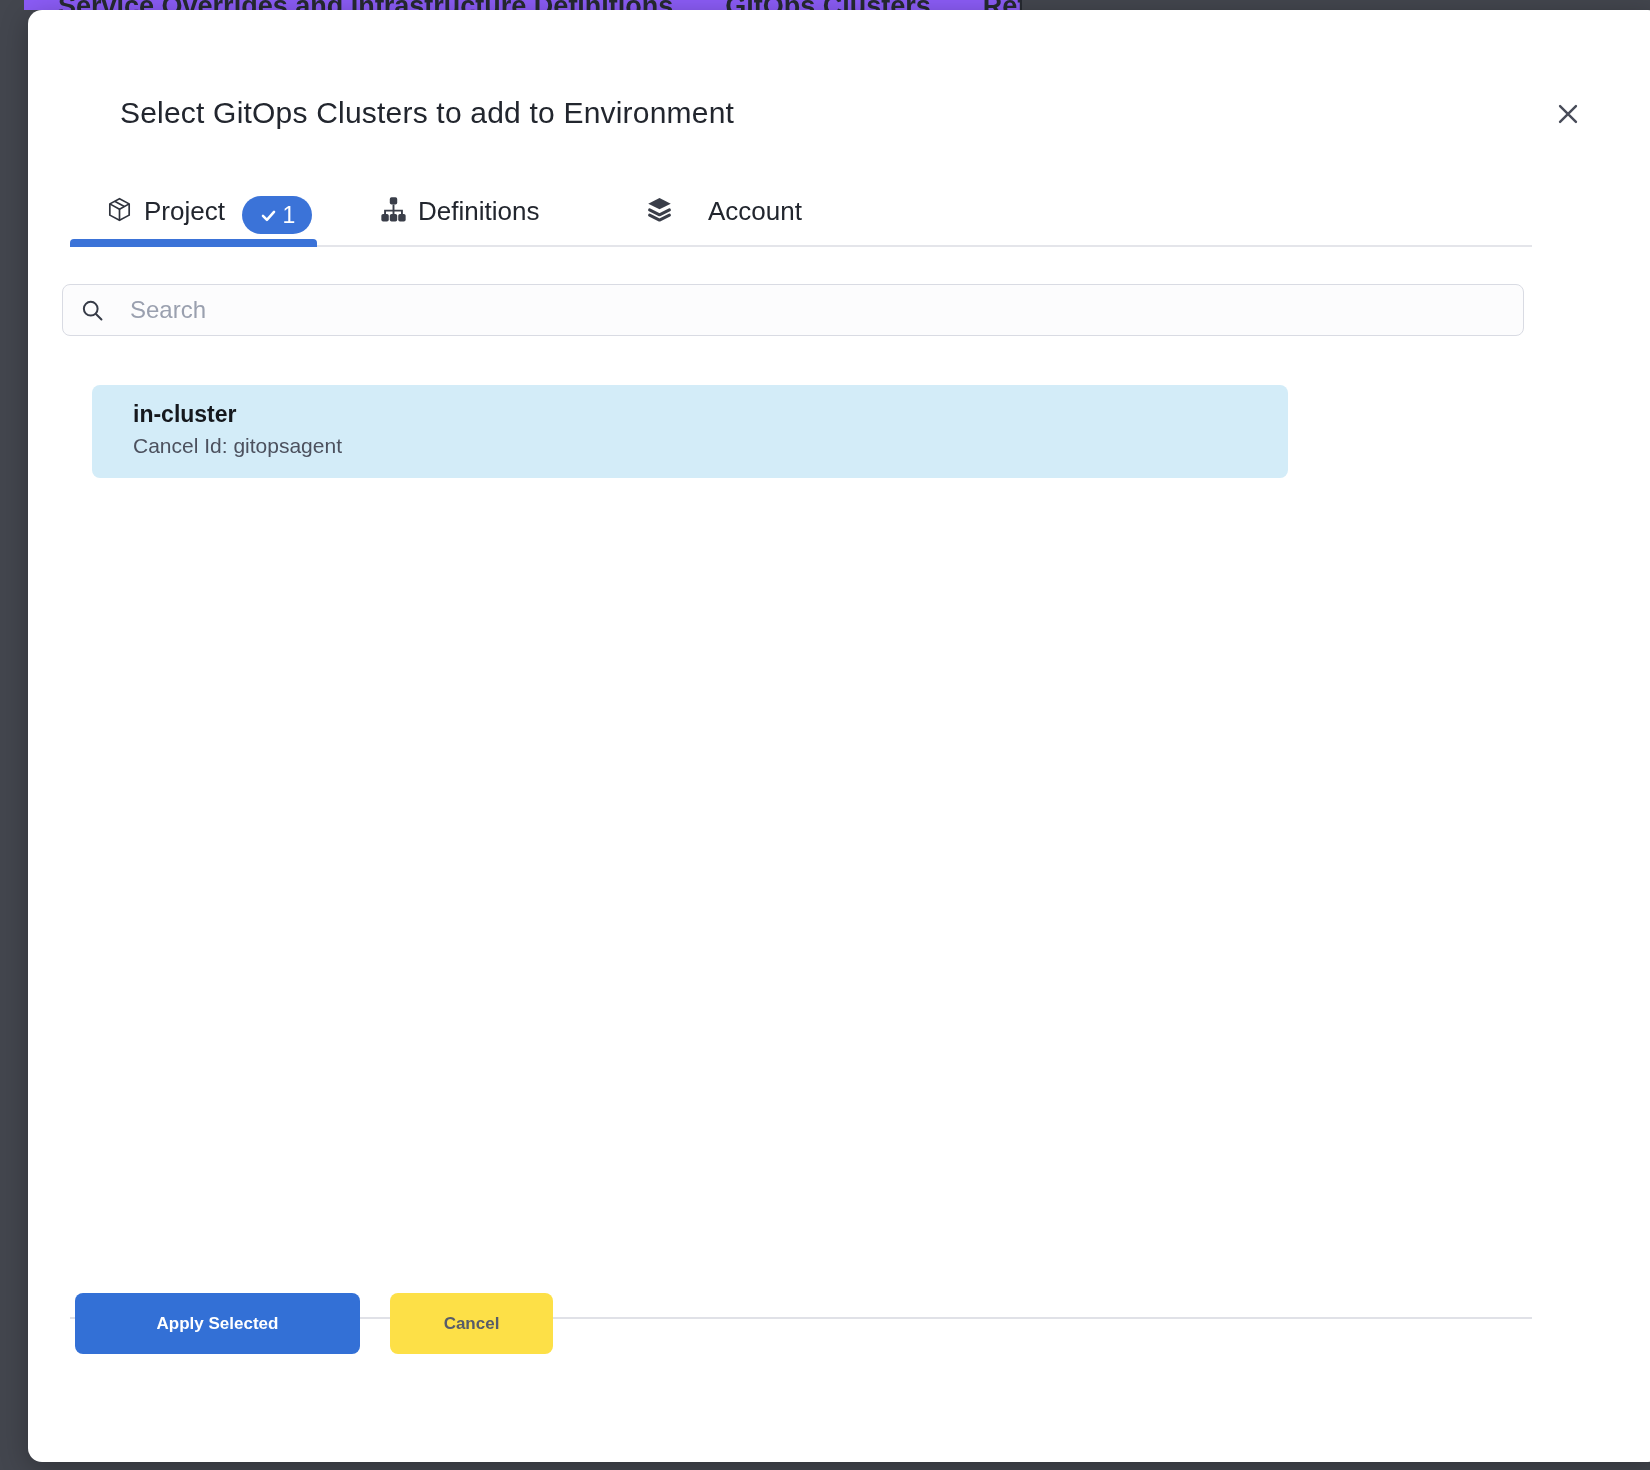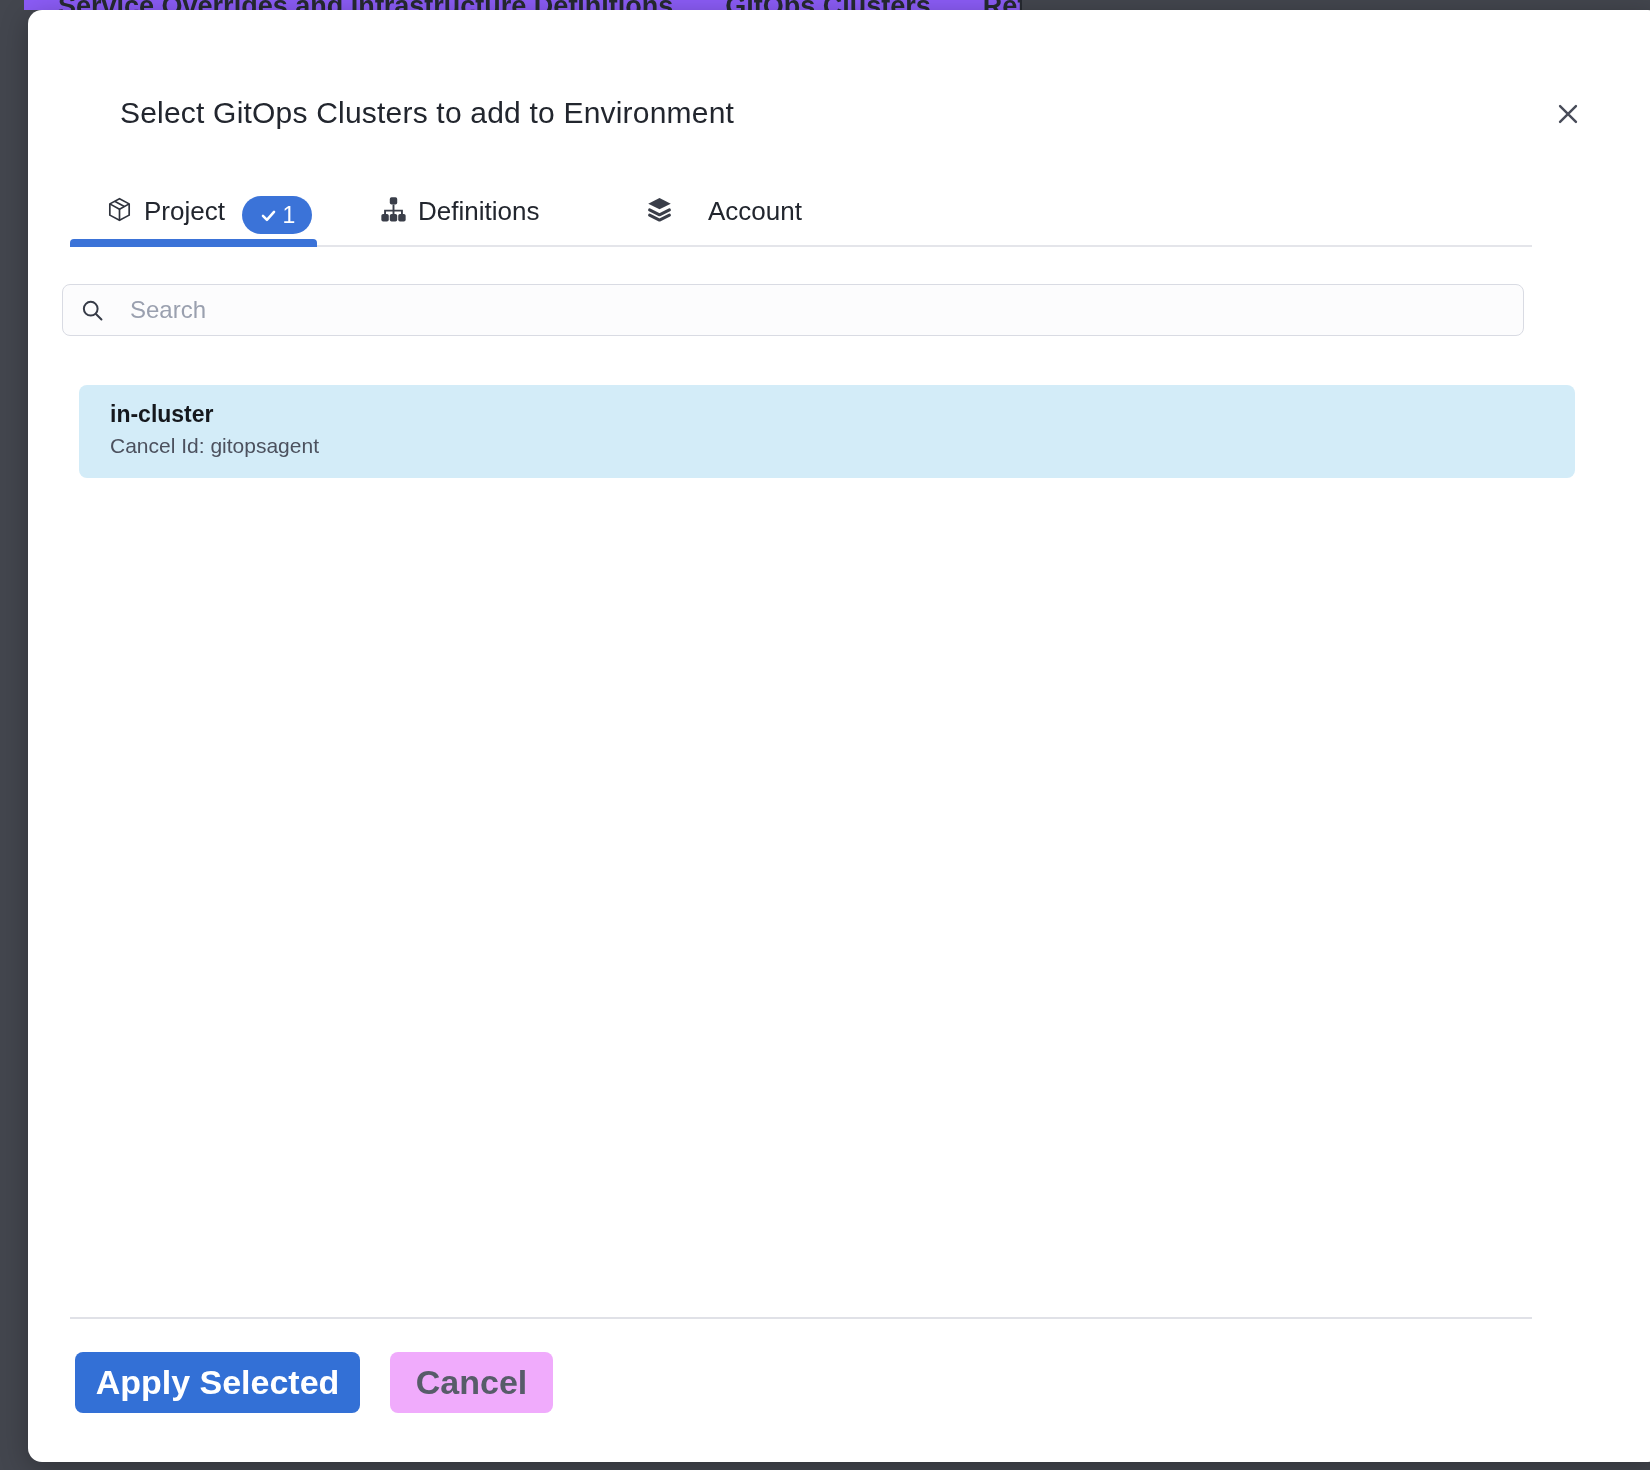--- a/index.html
+++ b/index.html
@@ -69,39 +69,39 @@
     display:flex; align-items:center; gap:25px; padding:0 17px;
   }
   .search-box input {
     flex:1; border:none; outline:none; background:transparent;
     font-family:"Liberation Sans", sans-serif;
     font-size:24px; color:#22262E;
   }
   .search-box input::placeholder { color:#9AA0AF; }
 
   .cluster-item {
-    position:absolute; left:51px; top:375px; width:1496px; height:93px;
-    background:#D3ECF8; border-radius:8px; padding:15px 0 0 31px;
+    position:absolute; left:64px; top:375px; width:1196px; height:93px;
+    background:#D3ECF8; border-radius:8px; padding:15px 0 0 41px;
     cursor:pointer;
   }
   .cluster-name  { font-size:23px; font-weight:700; color:#15181D; line-height:1.3; }
   .cluster-agent { font-size:21px; color:#4C515E; margin-top:4px; }
 
   .footer-divider {
     position:absolute; left:42px; right:130px; top:1307px; height:2px;
     background:#E0E1E7;
   }
   .btn {
-    position:absolute; top:1342px; height:61px; border:none; border-radius:8px;
+    position:absolute; top:1283px; height:61px; border:none; border-radius:8px;
     display:flex; align-items:center; justify-content:center;
     font-family:"Liberation Sans", sans-serif;
-    font-size:34px; font-weight:700; cursor:pointer;
+    font-size:17px; font-weight:700; cursor:pointer;
   }
   .btn-apply  { left:47px;  width:285px; background:#3370D6; color:#ffffff; }
-  .btn-cancel { left:362px; width:163px; background:#f0abfc; color:#575C69; }
+  .btn-cancel { left:362px; width:163px; background:#fde047; color:#575C69; }
 
   .icon { display:inline-flex; flex:none; }
 </style>
 </head>
 <body>
 
 <div class="bg-top-strip">
   <div class="bg-tabs">
     <span>Service Overrides and Infrastructure Definitions</span>
     <span class="bold">GitOps Clusters</span>

